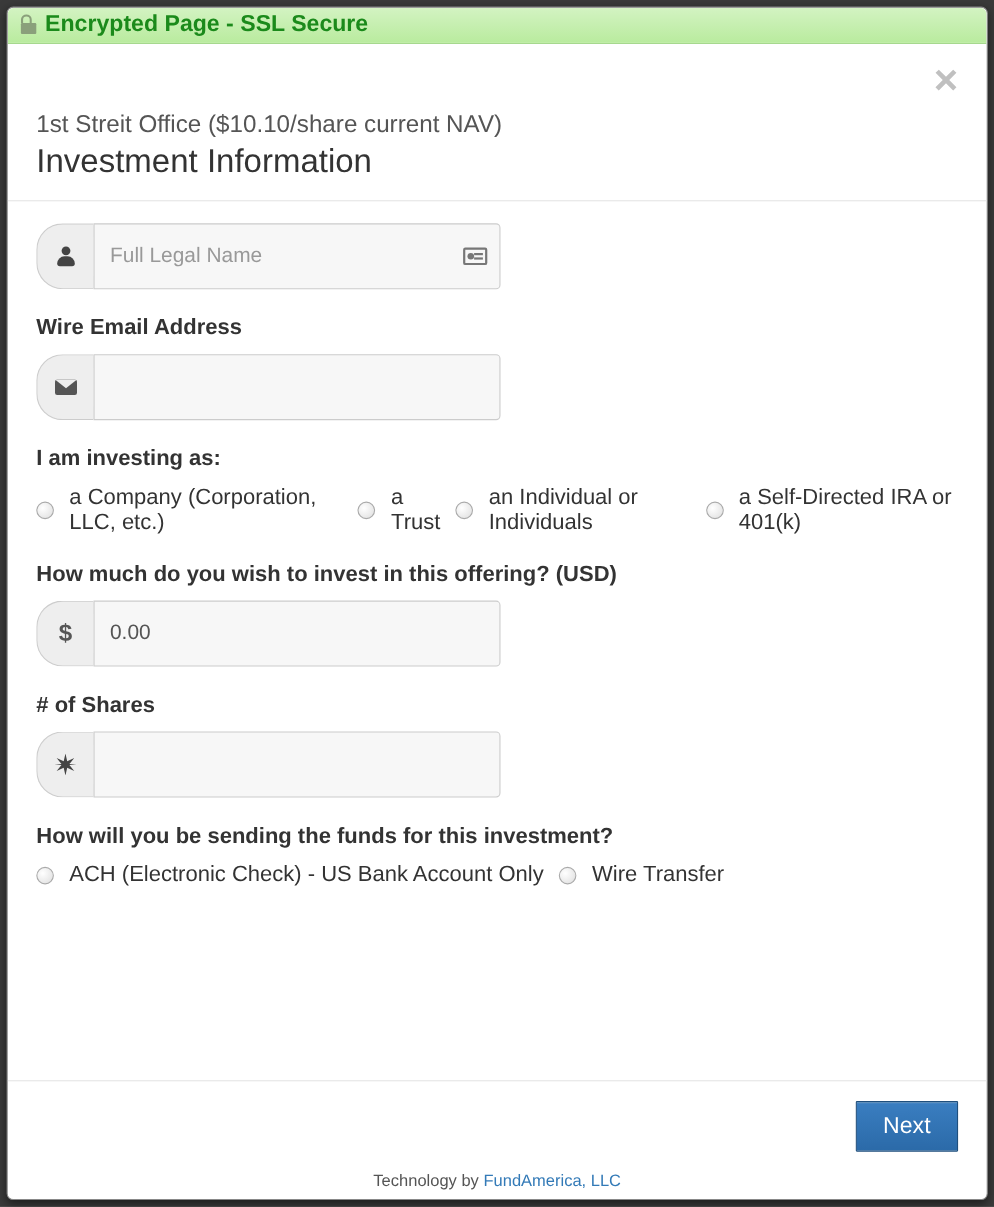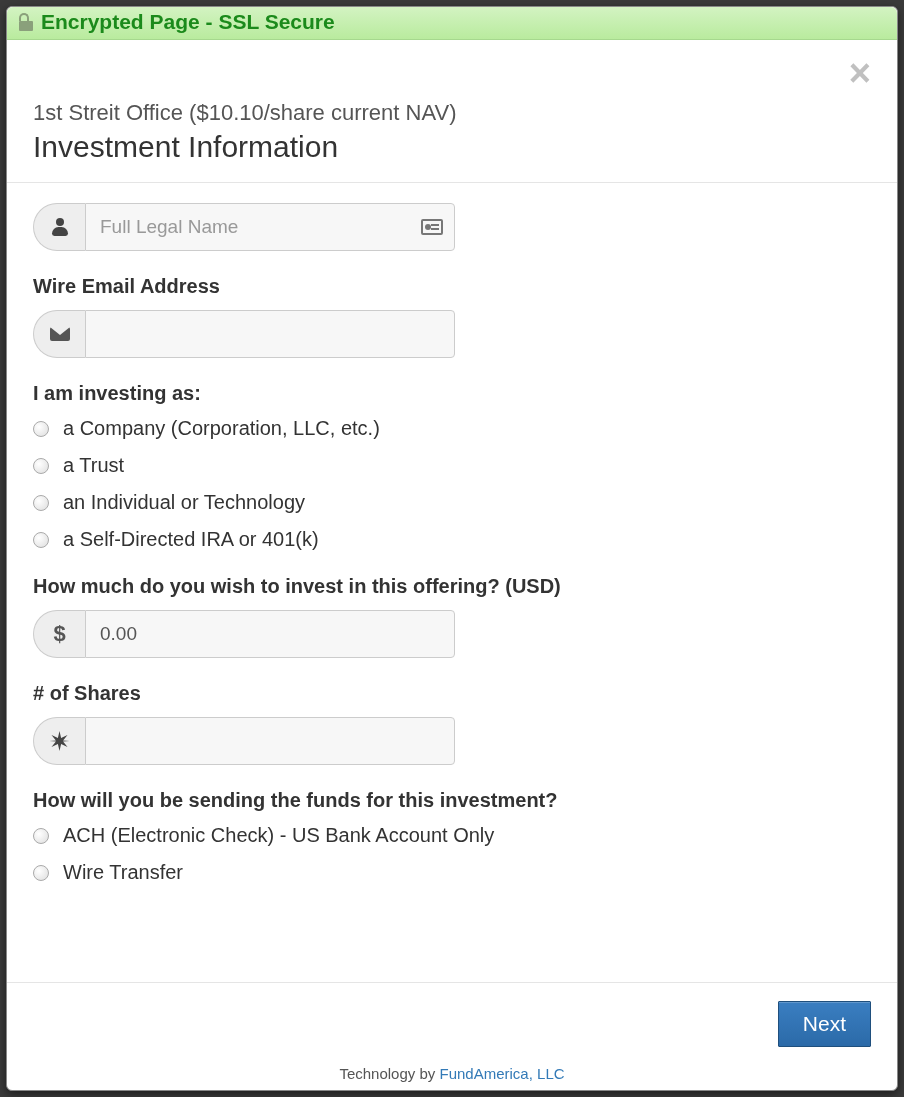--- a/index.html
+++ b/index.html
@@ -101,21 +101,21 @@
     font-family: Georgia, serif;
     font-style: italic;
     font-weight: bold;
     font-size: 13px;
     align-items: center;
     justify-content: center;
   }
   .input-group {
     display: flex;
     width: 422px;
-    height: 48px;
+    height: 60px;
   }
   .input-addon {
     width: 52px;
     background: #eeeeee;
     border: 1px solid #cccccc;
     border-right: none;
     border-top-left-radius: 24px;
     border-bottom-left-radius: 24px;
     display: flex;
     align-items: center;
@@ -155,21 +155,21 @@
     border-radius: 50%;
   }
   .id-card-icon::after {
     content: "";
     position: absolute;
     right: 2px; top: 3px;
     width: 8px; height: 2px;
     background: #777;
     box-shadow: 0 4px 0 #777;
   }
-  .radio-list { display: flex; flex-direction: column; gap: 14px; font-size: 20px; color: #333; }
+  .radio-list { display: flex; gap: 14px; font-size: 20px; color: #333; }
   .radio-item { display: flex; align-items: center; gap: 14px; }
   .radio-dot {
     width: 16px; height: 16px;
     border: 1px solid #aaa;
     border-radius: 50%;
     background: radial-gradient(circle at 35% 35%, #fff, #ddd);
     cursor: pointer;
     flex-shrink: 0;
   }
   .dollar-sign { font-size: 22px; font-weight: bold; }
@@ -284,21 +284,21 @@
         <label class="radio-item">
           <span class="radio-dot"></span>
           <span>a Company (Corporation, LLC, etc.)</span>
         </label>
         <label class="radio-item">
           <span class="radio-dot"></span>
           <span>a Trust</span>
         </label>
         <label class="radio-item">
           <span class="radio-dot"></span>
-          <span>an Individual or Technology</span>
+          <span>an Individual or Individuals</span>
         </label>
         <label class="radio-item">
           <span class="radio-dot"></span>
           <span>a Self-Directed IRA or 401(k)</span>
         </label>
       </div>
     </div>
 
     <div class="form-group">
       <div class="label-row">How much do you wish to invest in this offering? (USD)</div>

